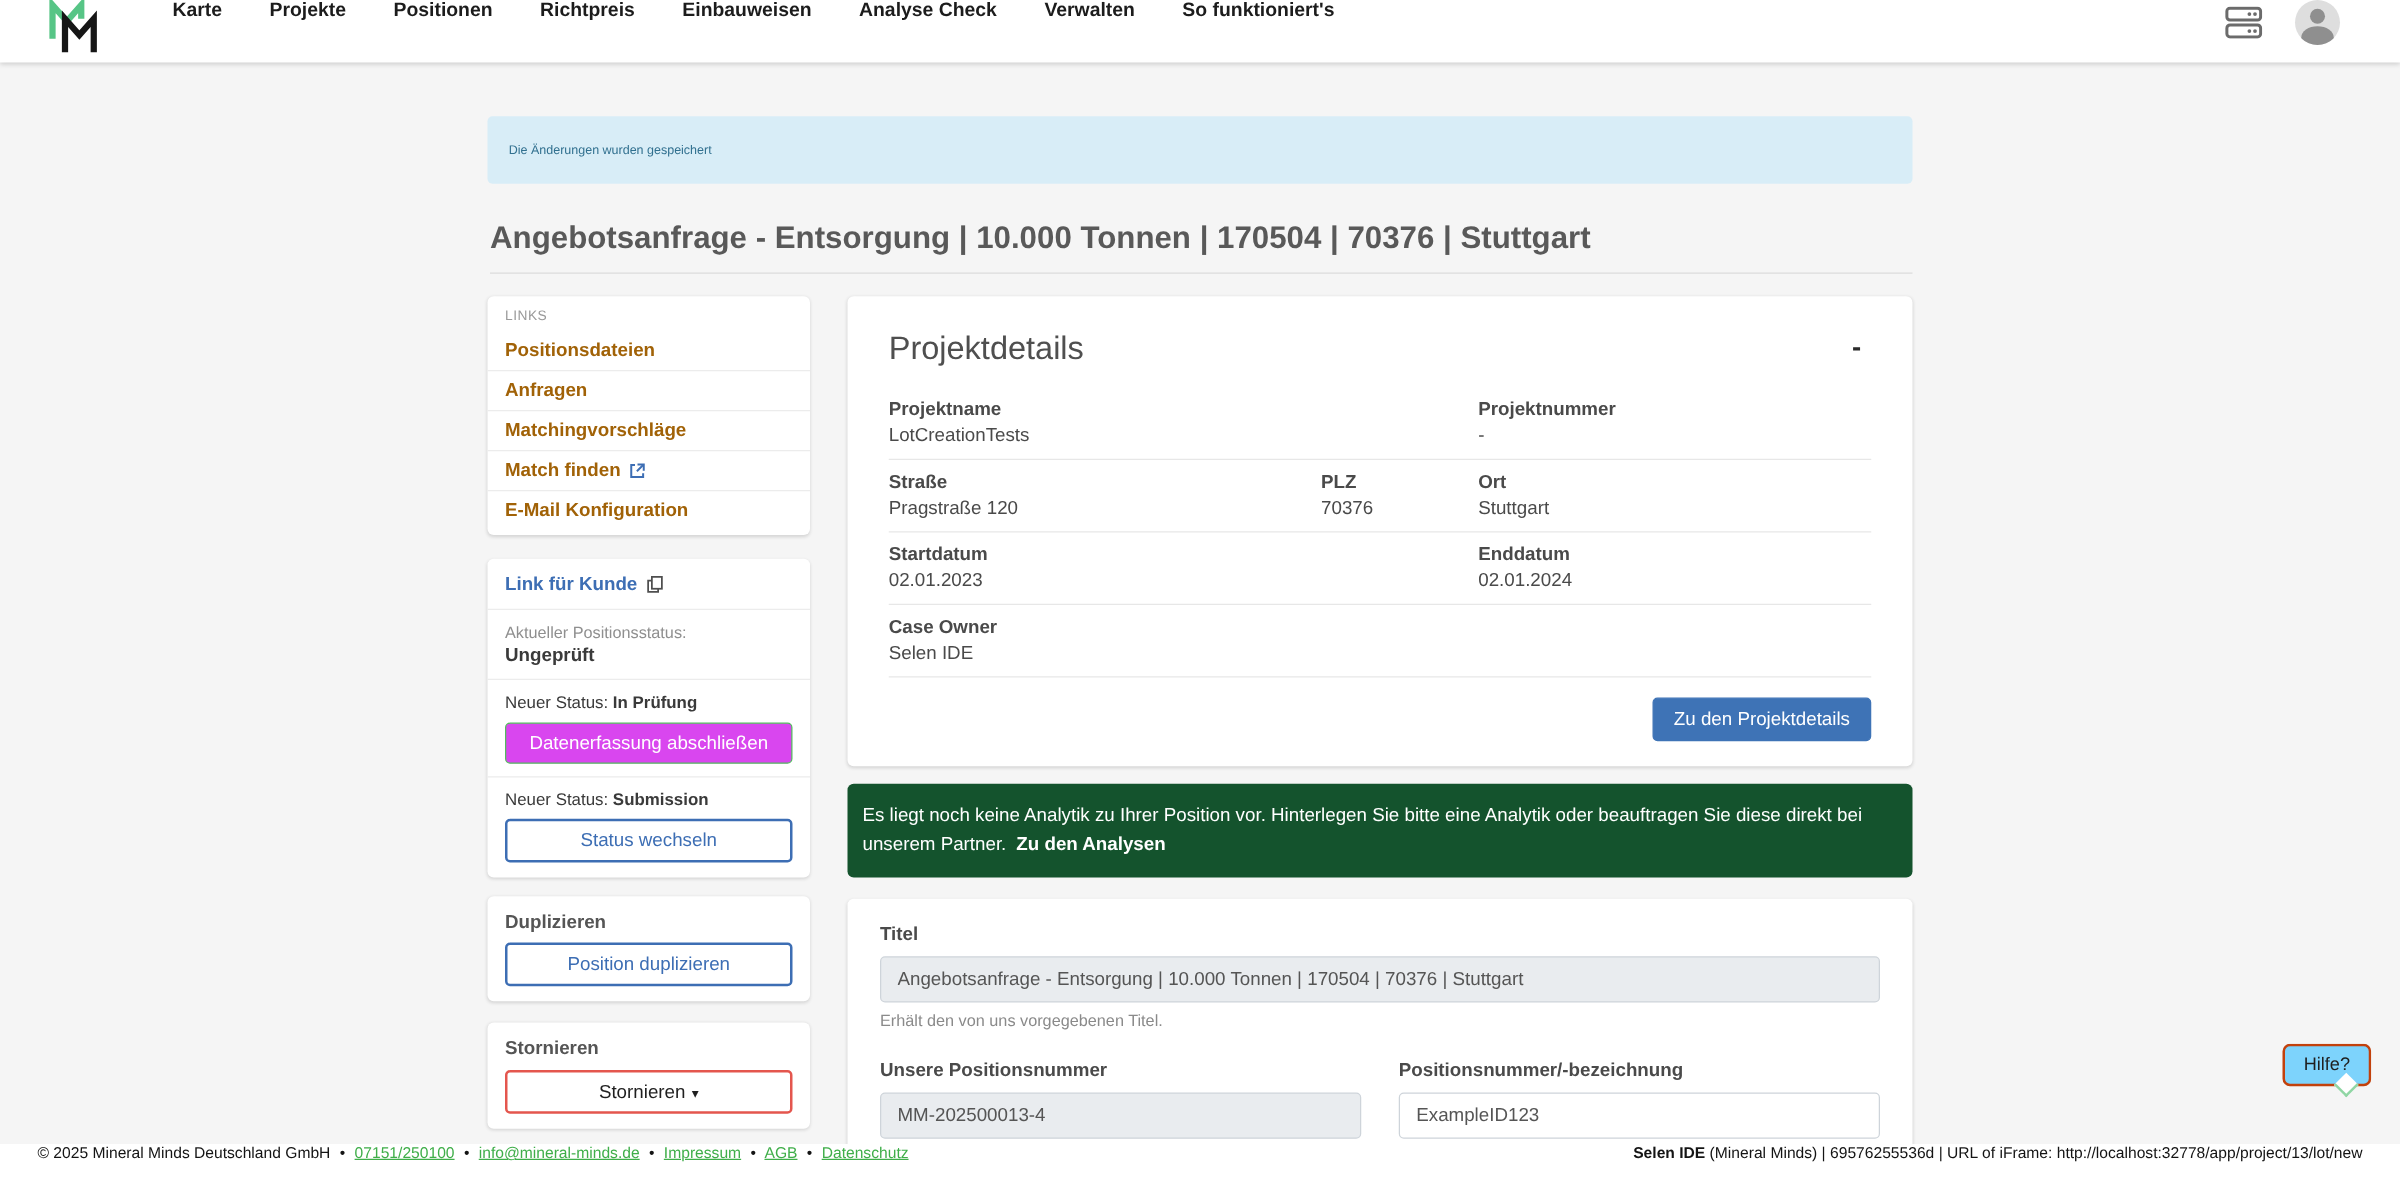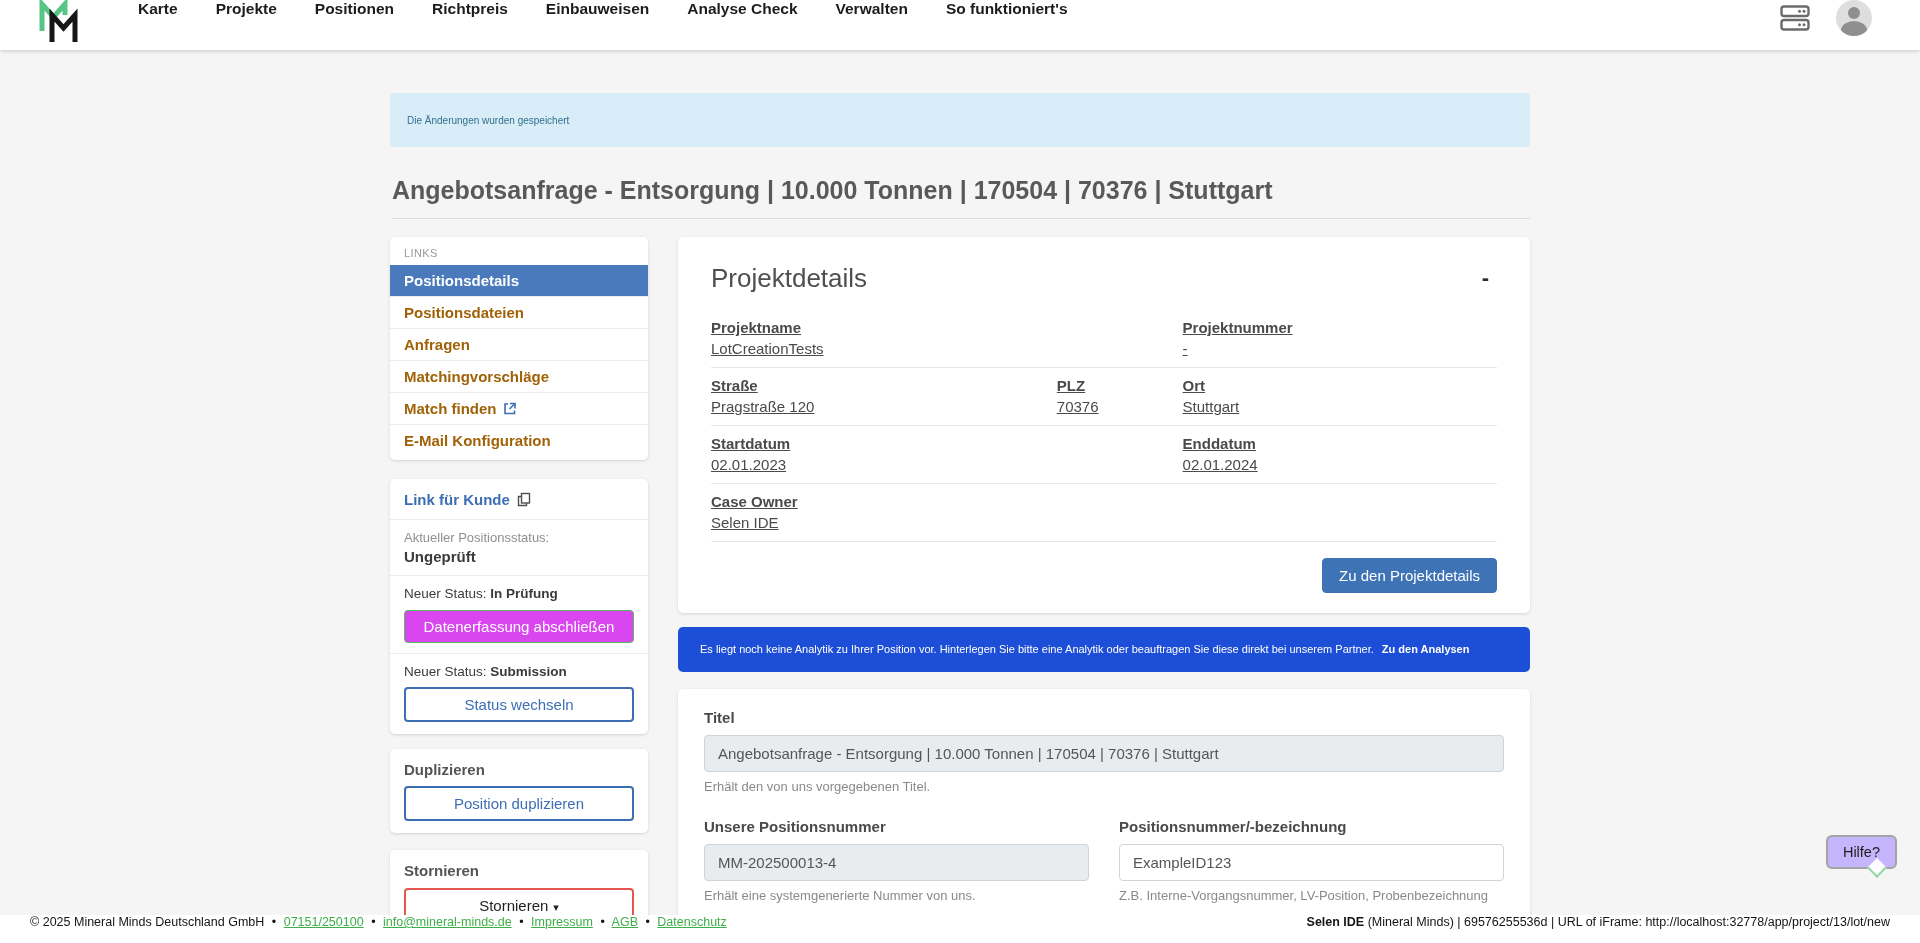--- a/index.html
+++ b/index.html
@@ -74,31 +74,31 @@
   .btn-outline-red { background: #fff; border: 2px solid #e4564e; color: #1f1f1f; margin-top: 9px; }
   .panel-header { font-size: 15px; font-weight: 700; color: #555; }
   .caret { font-size: 11px; margin-left: 5px; }
 
   
   .main-col { flex: 1; min-width: 0; }
   .project-card { padding: 26px 33px 20px; }
   .project-head { display: flex; justify-content: space-between; align-items: flex-start; }
   .project-title { margin: 0; font-size: 26px; font-weight: 400; color: #4f4f4f; }
   .collapse-btn { background: none; border: none; font-size: 22px; font-weight: 700; color: #2b2b2b; cursor: pointer; line-height: 1; padding: 4px 8px; }
-  .prows { margin-top: 16px; text-decoration: underline; }
+  .prows { margin-top: 16px; }
   .prow { display: grid; grid-template-columns: 44% 16% 40%; padding: 9px 0 10px; border-bottom: 1px solid #e7e7e7; }
   .plabel { font-size: 15px; font-weight: 700; color: #4a4a4a; margin-bottom: 4px; }
   .pvalue { font-size: 15px; color: #4a4a4a; }
   .project-footer { padding-top: 16px; text-align: right; }
   .btn-blue { display: inline-block; width: auto; background: #3e73b6; border: 1px solid #3e73b6; color: #fff; padding: 8px 16px; }
 
   .banner {
-    margin-top: 14px; background: #1d4ed8; color: #fff;
-    border-radius: 5px; padding: 14px 22px;
-    font-size: 11px; line-height: 1.55;
+    margin-top: 14px; background: #14532d; color: #fff;
+    border-radius: 5px; padding: 14px 12px;
+    font-size: 15px; line-height: 1.55;
   }
   .banner a { color: #fff; font-weight: 700; margin-left: 8px; }
 
   .form-card { margin-top: 17px; padding: 20px 26px 70px; border-radius: 5px 5px 0 0; }
   .field-label { display: block; font-size: 15px; font-weight: 700; color: #4a4a4a; margin-bottom: 9px; }
   .text-input {
     width: 100%; height: 37px; border: 1px solid #ced4da; border-radius: 4px;
     padding: 0 13px; font-size: 15px; color: #555; font-family: inherit; background: #fff;
   }
   .text-input:disabled { background: #e9ecef; color: #555; }
@@ -112,21 +112,21 @@
     display: flex; justify-content: space-between; align-items: flex-start;
     padding: 0 30px 0 30px; font-size: 12.5px; color: #141414;
   }
   .footer .sep { margin: 0 4px; color: #141414; }
   .footer a { color: #3fae49; text-decoration: underline; }
   .footer-right b { font-weight: 700; }
 
   
   .help-bubble {
     position: fixed; right: 23px; bottom: 74px; z-index: 40;
-    background: #c4b5fd; border: 2px solid #a3a3a3; border-radius: 6px;
+    background: #7dd3fc; border: 2px solid #c2410c; border-radius: 6px;
     padding: 7px 15px; font-size: 14.5px; color: #1f1f1f;
     font-family: inherit; cursor: pointer;
   }
   .help-bubble::after {
     content: ""; position: absolute; bottom: -8px; right: 11px;
     width: 12px; height: 12px; background: #fff;
     border-right: 2px solid #90d6a4; border-bottom: 2px solid #90d6a4;
     transform: rotate(45deg);
   }
 </style>
@@ -175,23 +175,20 @@
   </div>
 
   <h1 class="page-title">Angebotsanfrage - Entsorgung | 10.000 Tonnen | 170504 | 70376 | Stuttgart</h1>
 
   <div class="layout">
 
     <aside class="sidebar">
 
       <div class="card links-card">
         <div class="links-header">LINKS</div>
-        <a class="side-link active">
-          <span>Positionsdetails</span>
-        </a>
         <a class="side-link">
           <span>Positionsdateien</span>
         </a>
         <a class="side-link">
           <span>Anfragen</span>
         </a>
         <a class="side-link">
           <span>Matchingvorschläge</span>
         </a>
         <a class="side-link">

